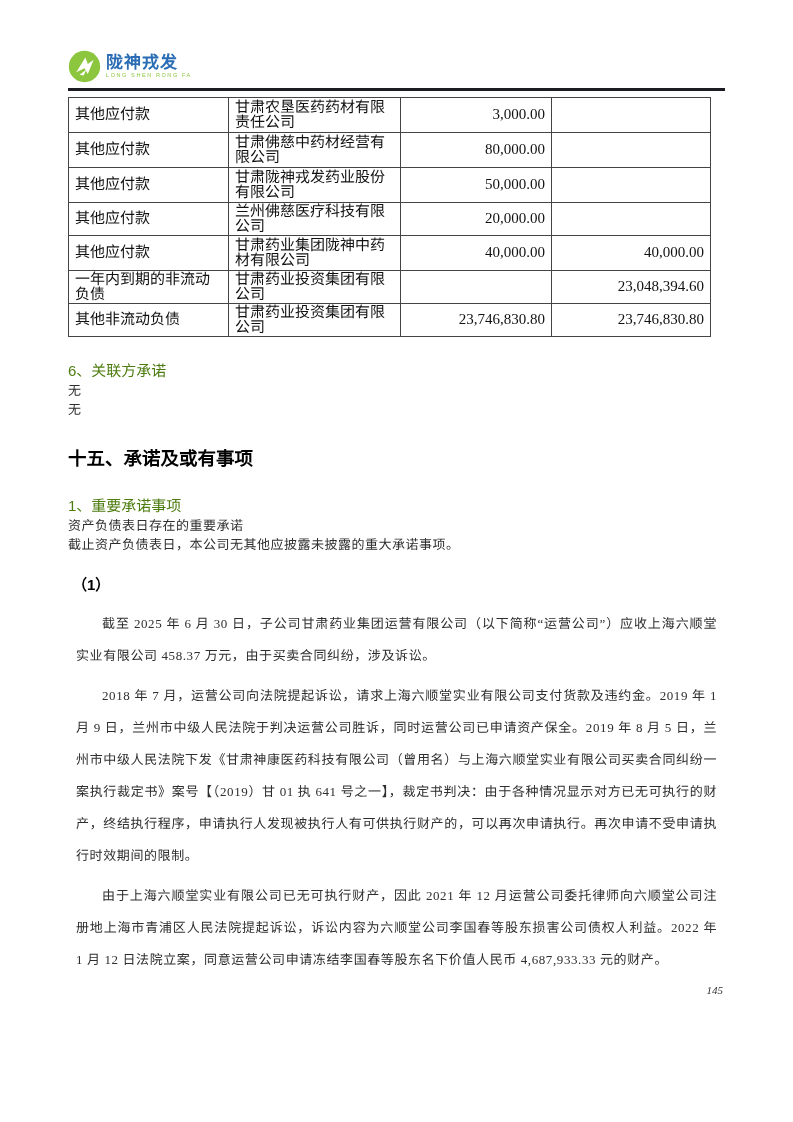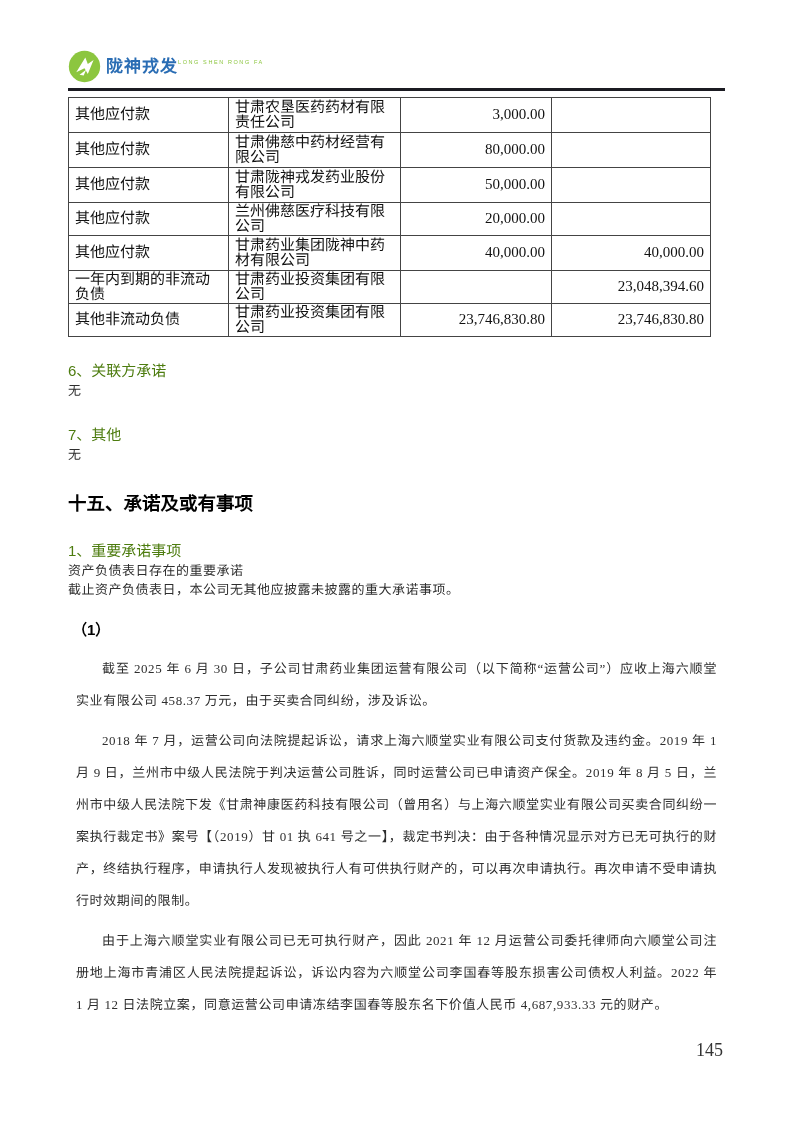--- a/index.html
+++ b/index.html
@@ -18,21 +18,21 @@
 
   
   .header {
     display: flex;
     justify-content: space-between;
     align-items: flex-end;
     height: 38px;
   }
   .brand { display: flex; align-items: center; gap: 5px; }
   .logo-mark { width: 33px; height: 33px; display: block; }
-  .brand-text { display: flex; flex-direction: row; line-height: 1; }
+  .brand-text { display: flex; flex-direction: column; line-height: 1; }
   .brand-cn {
     font-family: "Liberation Sans", "DejaVu Sans", sans-serif;
     font-weight: bold;
     font-size: 17px;
     color: #2a6db4;
     letter-spacing: 1px;
   }
   .brand-en {
     font-family: "Liberation Sans", "DejaVu Sans", sans-serif;
     font-size: 5.5px;
@@ -125,24 +125,25 @@
     text-align: justify;
     text-indent: 2em;
     margin: 8px;
   }
   .para.p1 { margin-top: 14px; }
   .para.p2 { margin-top: 0px; }
   .para.p3 { margin-top: 0px; }
 
   .page-number {
     position: absolute;
-    top: 1040px;
+    top: 984px;
     right: 70px;
-    font-size: 18px;
+    font-size: 11px;
     color: #333333;
+    font-style: italic;
   }
 </style>
 </head>
 <body>
 
 <div class="page">
 
   <header class="header">
     <div class="brand">
       <svg class="logo-mark" viewBox="0 0 40 40" xmlns="http://www.w3.org/2000/svg">
@@ -207,21 +208,20 @@
         <td>甘肃药业投资集团有限公司</td>
         <td class="num">23,746,830.80</td>
         <td class="num">23,746,830.80</td>
       </tr>
     </tbody>
   </table>
 
   <h3 class="h-num mt-s6">6、关联方承诺</h3>
   <p class="body-line mt-none">无</p>
 
-  <h3 class="h-num mt-s7">7、其他</h3>
   <p class="body-line mt-none">无</p>
 
   <h2 class="h-big mt-15">十五、承诺及或有事项</h2>
 
   <h3 class="h-num mt-151">1、重要承诺事项</h3>
   <p class="body-line mt-line">资产负债表日存在的重要承诺</p>
   <p class="body-line mt-line2">截止资产负债表日，本公司无其他应披露未披露的重大承诺事项。</p>
 
 
   <h4 class="h-sub mt-sub">

